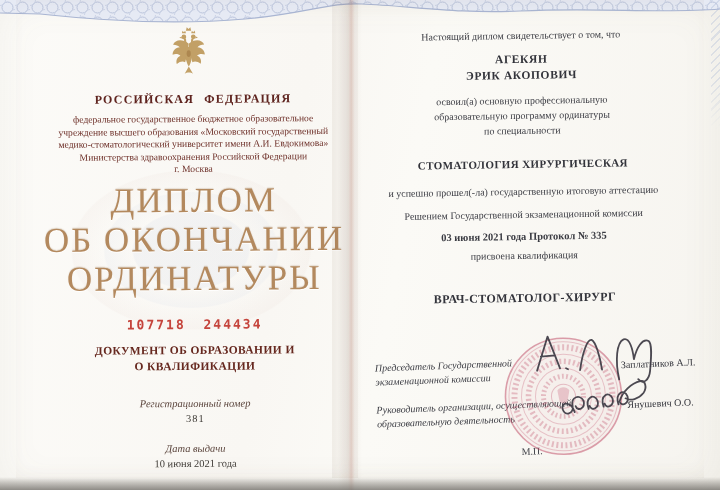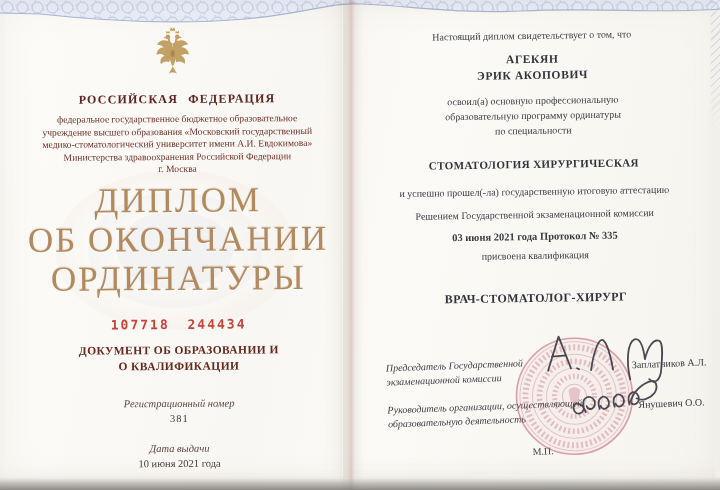--- a/index.html
+++ b/index.html
@@ -3,22 +3,22 @@
 <meta charset="utf-8">
 <style>
   html,body{margin:0;padding:0;background:#e8e6e2;}
   .photo{
     position:relative; width:720px; height:490px; overflow:hidden;
     background:linear-gradient(100deg,#fcfbf8 0%,#f9f7f3 40%,#fbfaf6 55%,#f6f4ef 100%);
     font-family:"Liberation Serif","DejaVu Serif",serif;
     box-shadow:inset 0 0 40px rgba(120,110,95,.08);
   }
   .page{position:absolute;top:0;height:478px;}
-  .page.left{left:0;width:342px;box-shadow:inset -6px 0 16px rgba(125,95,78,.07);}
-  .page.right{left:343px;width:372px;box-shadow:inset 10px 0 18px rgba(125,95,78,.09);}
+  .page.left{left:16px;width:342px;box-shadow:inset -6px 0 16px rgba(125,95,78,.07);}
+  .page.right{left:332px;width:372px;box-shadow:inset 10px 0 18px rgba(125,95,78,.09);}
   .left-content{position:absolute;inset:0;transform:rotate(-0.4deg);}
   .right-content{position:absolute;inset:0;transform:rotate(-0.9deg);}
   .abs{position:absolute;text-align:center;}
   
   .wm{position:absolute;border-radius:50%;pointer-events:none;}
   .wm.blue{left:40px;top:160px;width:270px;height:180px;
     background:radial-gradient(ellipse at center, rgba(175,190,220,.10) 0 30%, rgba(175,190,220,0) 31%,
       rgba(175,190,220,.08) 45%, rgba(175,190,220,0) 46%, rgba(205,170,160,.06) 62%, rgba(205,170,160,0) 63%);}
   
   .top-band{position:absolute;top:0;left:0;}

